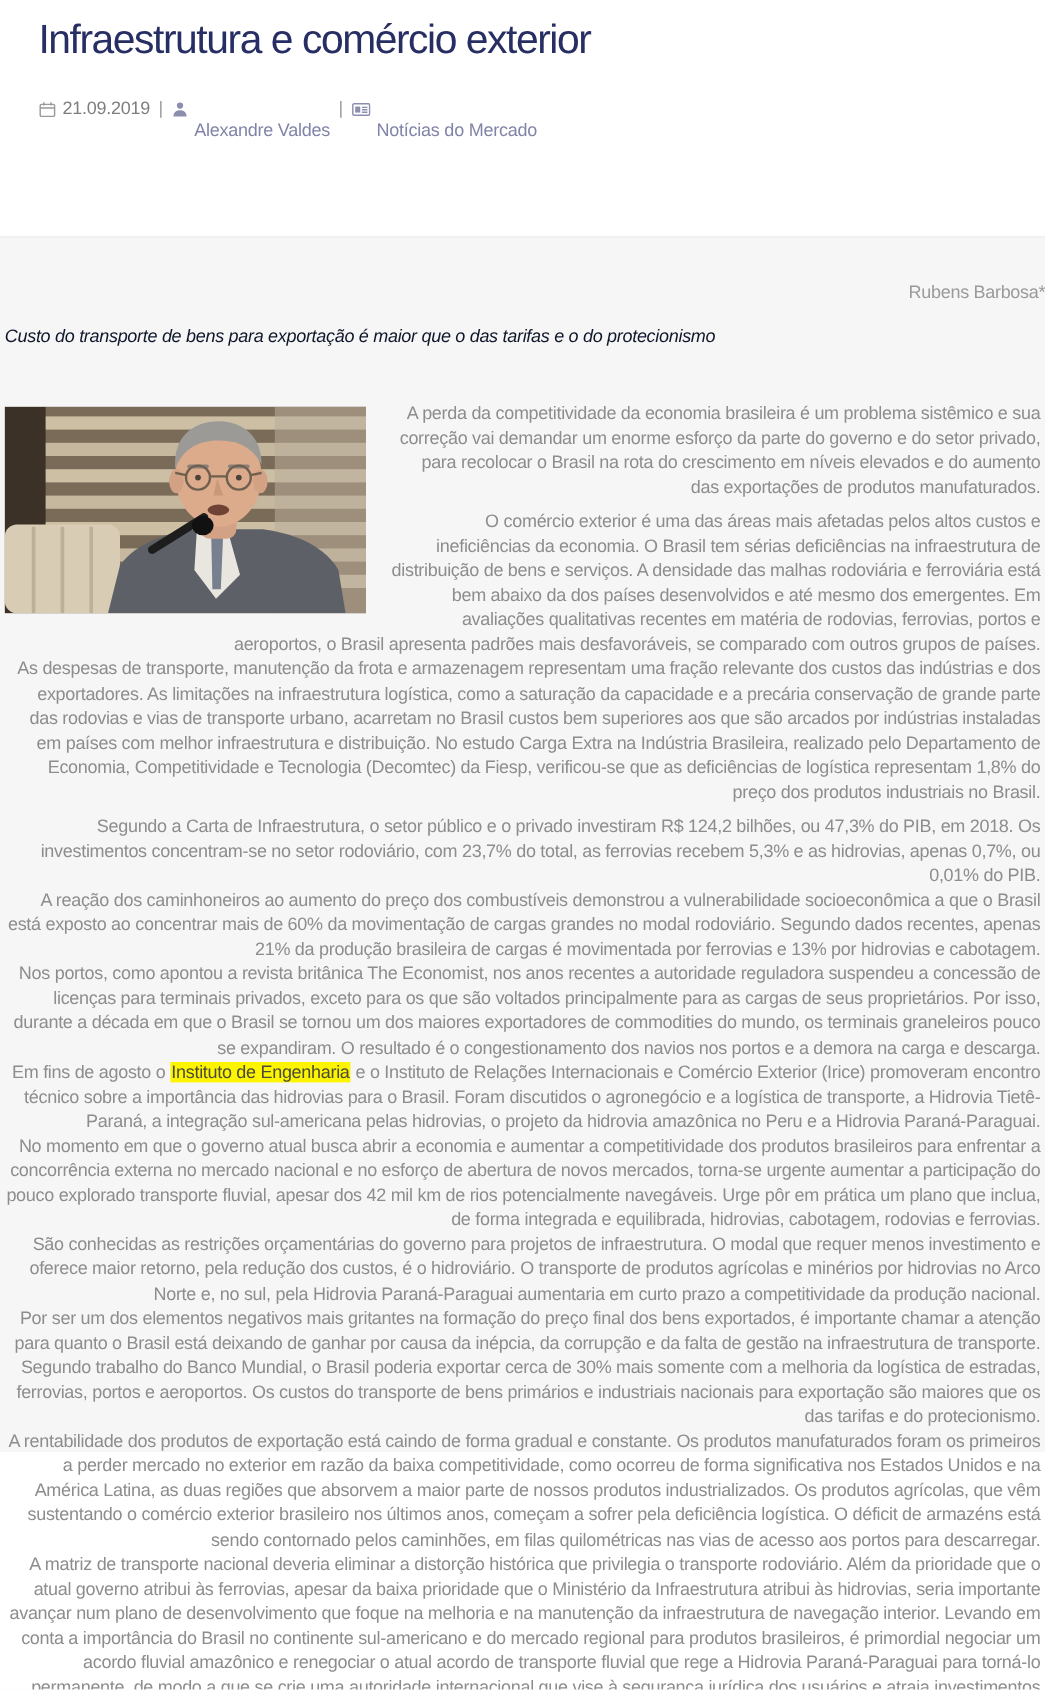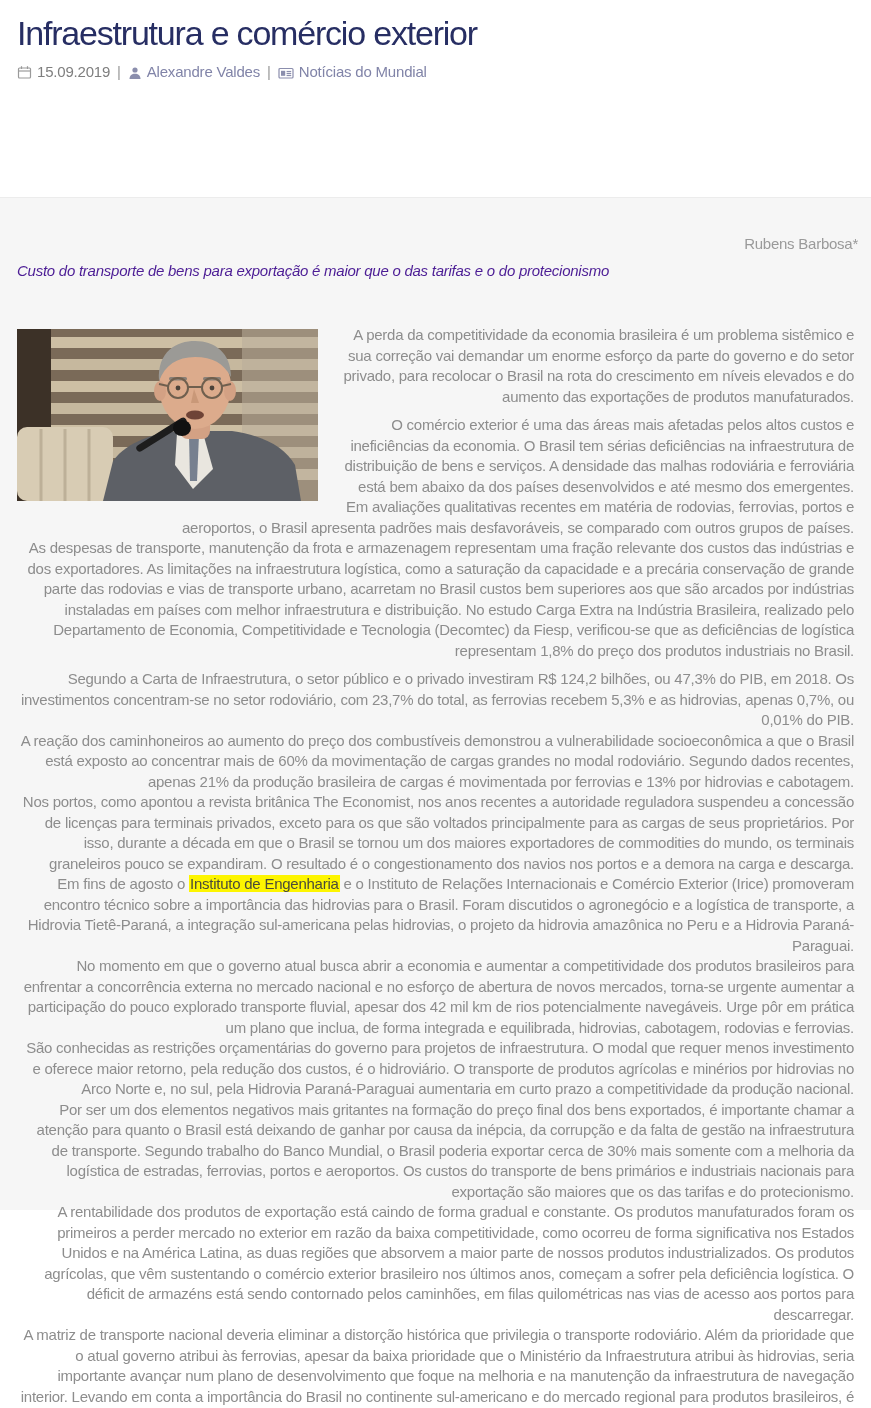--- a/index.html
+++ b/index.html
@@ -16,59 +16,59 @@
   *{box-sizing:border-box;}
   html,body{margin:0;padding:0;}
   body{
     width:871px;height:1408px;overflow:hidden;
     background:var(--c-header_bg);
     font-family:"Liberation Sans","DejaVu Sans",sans-serif;
   }
   
   .article-header{
     height:197px;
-    padding:10px 16px 0 17px;
+    padding:10px 16px 0 32px;
     background:var(--c-header_bg);
   }
   .article-header h1{
     margin:4px 0 10px 0;
     font-size:34px;
     font-weight:400;
     letter-spacing:-1.2px;
     color:var(--c-title);
   }
   .meta{
     display:flex;align-items:center;
     font-size:15px;color:var(--c-date);
     letter-spacing:-0.2px;
   }
   .meta .icon{display:inline-flex;margin-right:5px;position:relative;top:1px;}
   .meta .sep{margin:0 7px;color:#9a9a9a;}
-  .meta-link{color:var(--c-link);text-decoration:none;cursor:pointer;}
+  .meta-link{color:var(--c-link);text-decoration:none;cursor:pointer;margin-top:37px;}
   
   .article-body{
     height:1013px;
     background:var(--c-section_bg);
     border-top:1px solid #ececec;
-    padding:0 17px;
+    padding:0 4px;
     color:var(--c-text);
     font-size:15px;
     line-height:20.5px;
     letter-spacing:-0.25px;
   }
   .byline{
     padding-top:36px;
     text-align:right;
     color:var(--c-byline);
     margin-right:-4px;
   }
   .subtitle{
-    margin-top:6px;
+    margin-top:16px;
     font-style:italic;
-    color:#4c1d95;
+    color:#0f172a;
   }
   .content{margin-top:44px;}
   .photo{
     float:left;
     width:301px;height:172px;
     margin:4px 20px 8px 0;
     background:#6b5a4a;
     overflow:hidden;
   }
   .photo svg{display:block;}
@@ -92,40 +92,40 @@
     <h1>Infraestrutura e comércio exterior</h1>
     <div class="meta">
       <span class="icon">
         <svg width="15" height="15" viewBox="0 0 15 15" fill="none" stroke="#9a9a9a" stroke-width="1.2">
           <rect x="1.5" y="3" width="12" height="10" rx="1"></rect>
           <line x1="1.5" y1="6" x2="13.5" y2="6"></line>
           <line x1="4.5" y1="1.2" x2="4.5" y2="4"></line>
           <line x1="10.5" y1="1.2" x2="10.5" y2="4"></line>
         </svg>
       </span>
-      <span class="date">15.09.2019</span>
+      <span class="date">21.09.2019</span>
       <span class="sep">|</span>
       <span class="icon">
         <svg width="14" height="14" viewBox="0 0 14 14" fill="#8b8ead">
           <circle cx="7" cy="4" r="2.6"></circle>
           <path d="M1.5 13 C1.5 9.5 4 7.8 7 7.8 C10 7.8 12.5 9.5 12.5 13 Z"></path>
         </svg>
       </span>
       <a class="meta-link">Alexandre Valdes</a>
       <span class="sep">|</span>
       <span class="icon">
         <svg width="16" height="14" viewBox="0 0 16 14" fill="none" stroke="#8b8ead" stroke-width="1.2">
           <rect x="1" y="2.5" width="14" height="9.5" rx="1"></rect>
           <rect x="3" y="4.8" width="4.2" height="5" fill="#8b8ead" stroke="none"></rect>
           <line x1="8.6" y1="5.5" x2="13.2" y2="5.5"></line>
           <line x1="8.6" y1="7.5" x2="13.2" y2="7.5"></line>
           <line x1="8.6" y1="9.5" x2="13.2" y2="9.5"></line>
         </svg>
       </span>
-      <a class="meta-link">Notícias do Mundial</a>
+      <a class="meta-link">Notícias do Mercado</a>
     </div>
   </header>
 
   <section class="article-body">
     <div class="byline">Rubens Barbosa*</div>
     <div class="subtitle">Custo do transporte de bens para exportação é maior que o das tarifas e o do protecionismo</div>
 
     <div class="content">
       <div class="photo">
         <svg width="301" height="172" viewBox="0 0 301 172">

